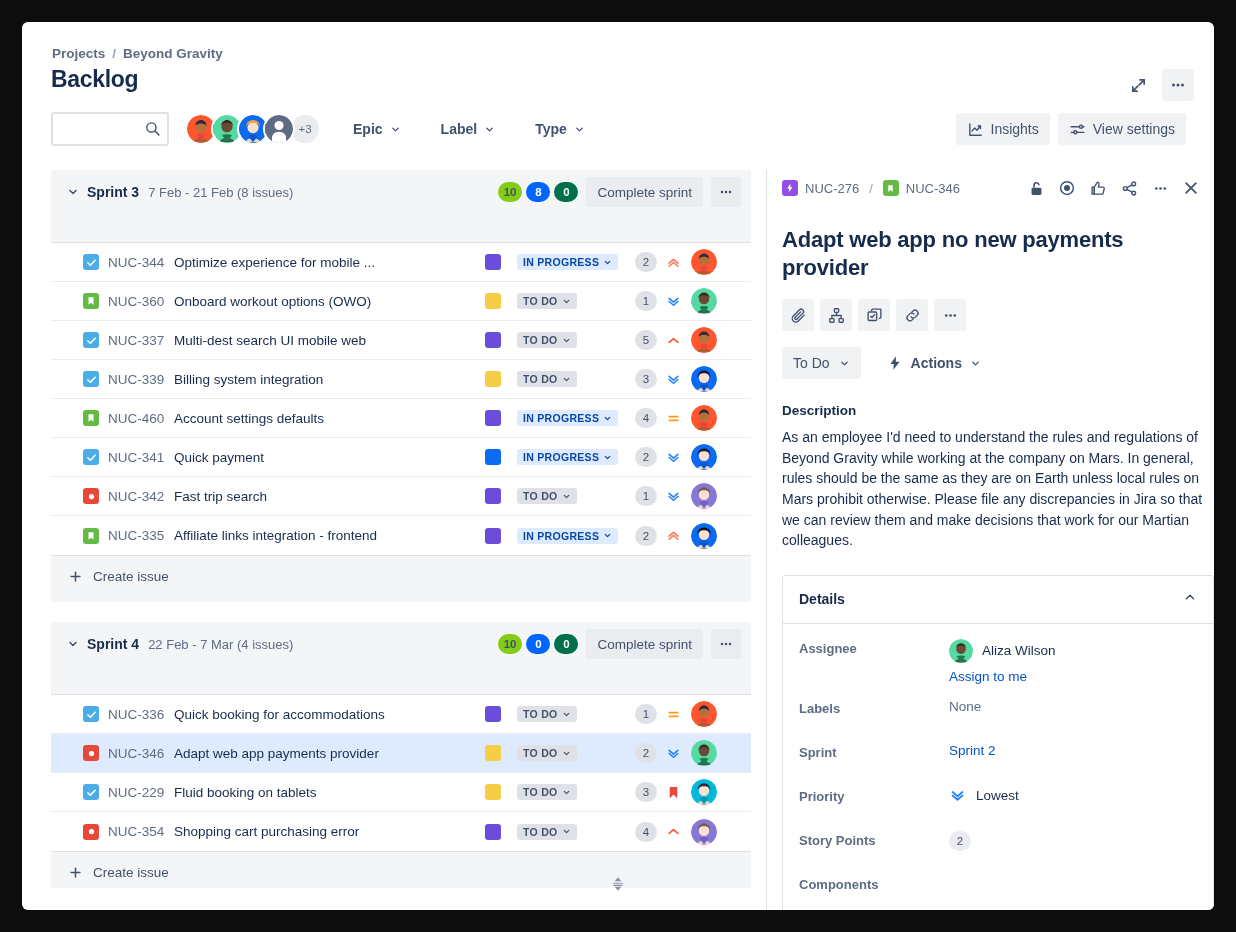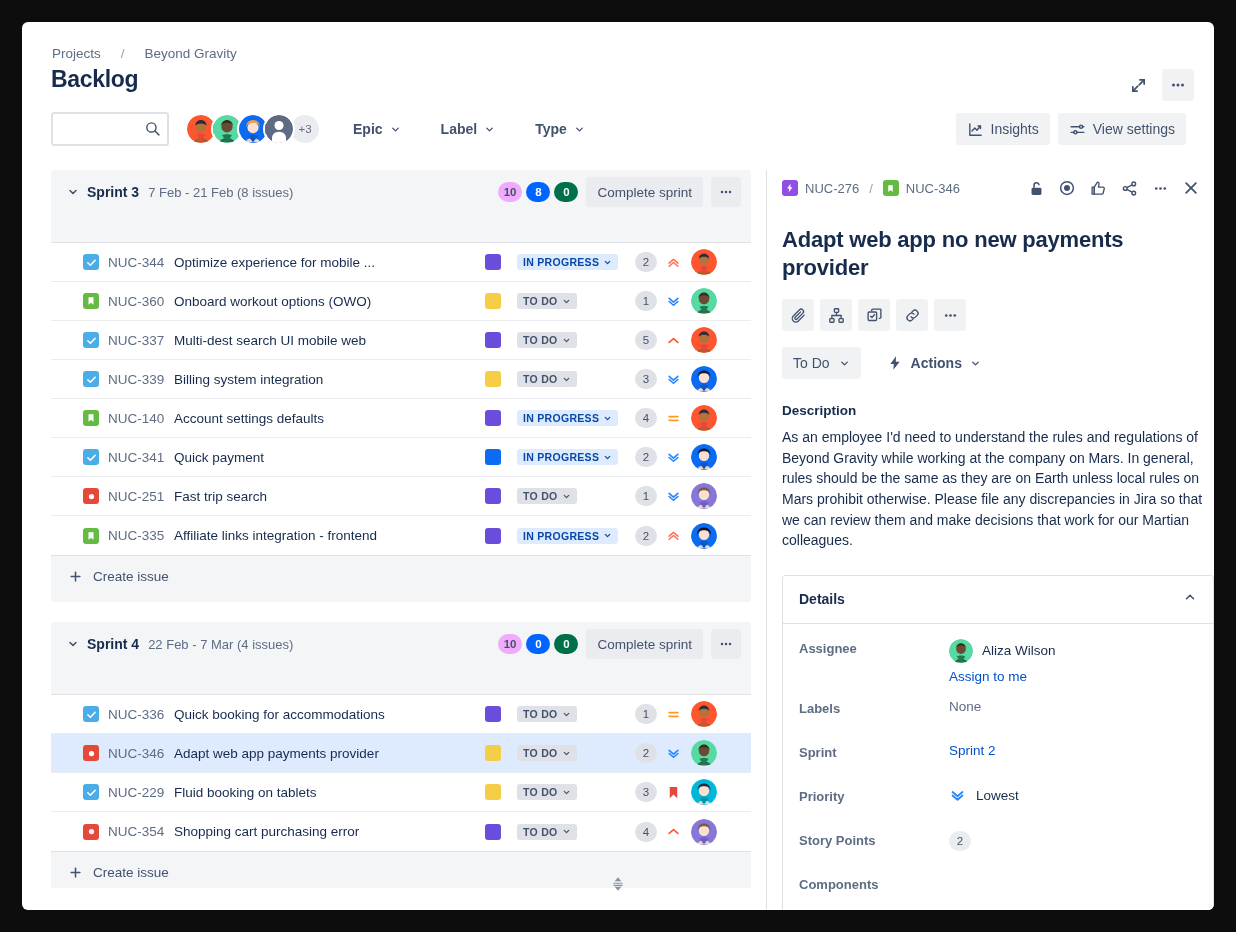--- a/index.html
+++ b/index.html
@@ -15,21 +15,21 @@
     width: 1192px; height: 888px;
     background: #ffffff;
     border-radius: 6px;
     overflow: hidden;
   }
 
   
   .breadcrumb {
     position: absolute; left: 30px; top: 24px;
     font-size: 13.5px; color: #5e6c84;
-    display: flex; align-items: center; gap: 20px;
+    display: flex; align-items: center; gap: 7px; font-weight: bold;
   }
   .breadcrumb .crumb { color: #5e6c84; cursor: pointer; }
   .breadcrumb .sep { color: #97a0af; }
 
   .page-title {
     position: absolute; left: 29px; top: 44px;
     font-size: 23px; font-weight: bold; color: #172b4d;
     letter-spacing: -0.3px;
   }
 
@@ -129,21 +129,21 @@
   .sprint-right {
     margin-left: auto; display: flex; align-items: center; gap: 8px;
   }
   .count-pills { display: flex; align-items: center; gap: 4px; }
   .cpill {
     min-width: 24px; height: 20px; border-radius: 10px;
     font-size: 11.5px; font-weight: bold;
     display: flex; align-items: center; justify-content: center;
     padding: 0 6px; cursor: pointer;
   }
-  .cpill.grey { background: #f0abfc; color: #42526e; }
+  .cpill.grey { background: #84cc16; color: #42526e; }
   .cpill.blue { background: #0065ff; color: #fff; }
   .cpill.green { background: #00704a; color: #fff; }
   .complete-btn {
     background: #ebecf0; border: none; border-radius: 3px;
     height: 30px; padding: 0 11px; font-size: 13.5px;
     color: #42526e; cursor: pointer;
     font-family: "Liberation Sans", sans-serif;
   }
   .dots-btn {
     width: 30px; height: 30px; border-radius: 3px;
@@ -619,21 +619,21 @@
                 <path d="M13 30l7 9 7-9c-3-2-11-2-14 0z" fill="#0b57c8"></path>
               </svg></span>
         </div>
 
         <div class="issue-row">
           <span class="type-icon type-story">
               <svg width="10" height="10" viewBox="0 0 24 24" fill="#fff">
                 <path d="M6 3h12v18l-6-5-6 5z"></path>
               </svg>
             </span>
-          <span class="issue-key">NUC-140</span>
+          <span class="issue-key">NUC-460</span>
           <span class="issue-summary">Account settings defaults</span>
           <span class="epic-swatch" style="background:#6b4ddb"></span>
           <span class="status-chip status-prog">
             <span>IN PROGRESS</span>
             <svg width="9" height="9" viewBox="0 0 24 24" fill="none" stroke="currentColor" stroke-width="3.2" stroke-linecap="round" stroke-linejoin="round">
                 <path d="M6 9l6 6 6-6"></path>
               </svg>
           </span>
           <span class="pts">4</span>
           <span class="prio">
@@ -681,21 +681,21 @@
                 <path d="M13 30l7 9 7-9c-3-2-11-2-14 0z" fill="#0b57c8"></path>
               </svg></span>
         </div>
 
         <div class="issue-row">
           <span class="type-icon type-bug">
               <svg width="9" height="9" viewBox="0 0 24 24" fill="#fff">
                 <circle cx="12" cy="12" r="7"></circle>
               </svg>
             </span>
-          <span class="issue-key">NUC-251</span>
+          <span class="issue-key">NUC-342</span>
           <span class="issue-summary">Fast trip search</span>
           <span class="epic-swatch" style="background:#6b4ddb"></span>
           <span class="status-chip status-todo">
             <span>TO DO</span>
             <svg width="9" height="9" viewBox="0 0 24 24" fill="none" stroke="currentColor" stroke-width="3.2" stroke-linecap="round" stroke-linejoin="round">
                 <path d="M6 9l6 6 6-6"></path>
               </svg>
           </span>
           <span class="pts">1</span>
           <span class="prio">

